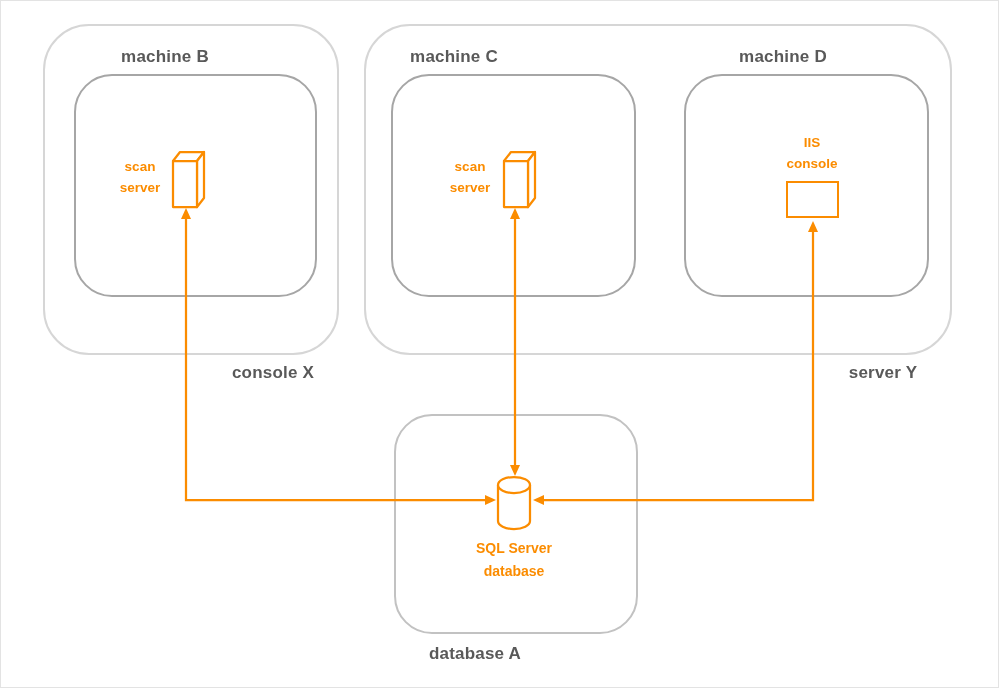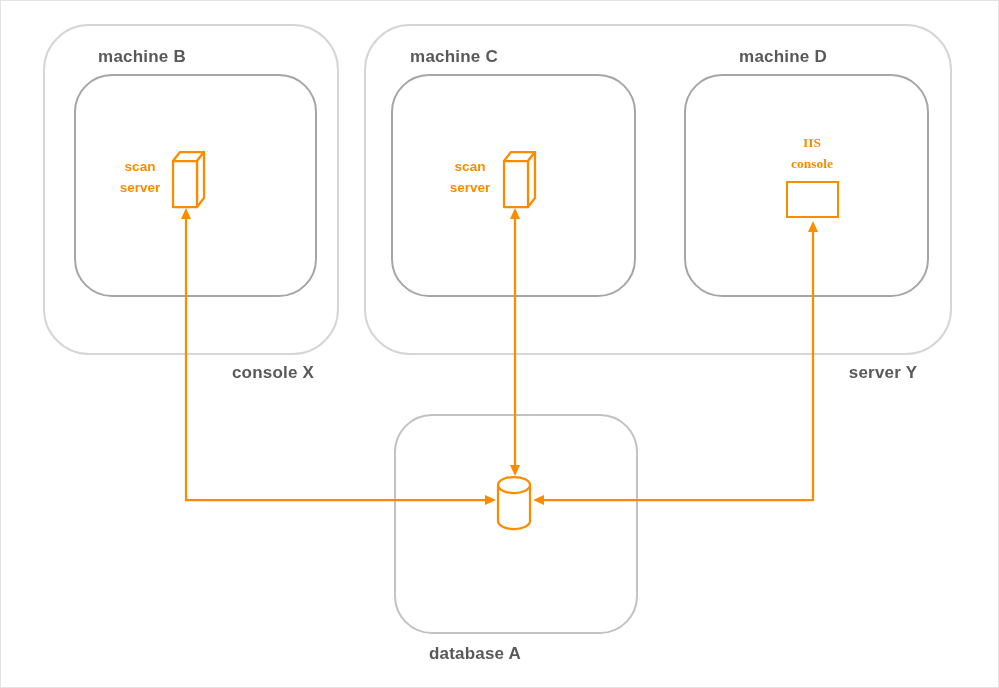--- a/index.html
+++ b/index.html
@@ -58,33 +58,35 @@
 <div class="canvas">
 
   <div class="box subnet" style="left:42px; top:23px; width:296px; height:331px;"></div>
   <div class="box subnet" style="left:363px; top:23px; width:588px; height:331px;"></div>
 
   <div class="box machine" style="left:73px; top:73px; width:243px; height:223px;"></div>
   <div class="box machine" style="left:390px; top:73px; width:245px; height:223px;"></div>
   <div class="box machine" style="left:683px; top:73px; width:245px; height:223px;"></div>
   <div class="box machine-a" style="left:393px; top:413px; width:244px; height:220px;"></div>
 
-  <div class="big-label" style="left:76px; top:46px;">machine B</div>
+  <div class="big-label" style="left:99px; top:46px;">machine B</div>
   <div class="big-label" style="left:388px; top:46px;">machine C</div>
   <div class="big-label" style="left:717px; top:46px;">machine D</div>
   <div class="big-label" style="left:207px; top:362px;">console X</div>
   <div class="big-label" style="left:817px; top:362px;">server Y</div>
   <div class="big-label" style="left:409px; top:643px;">database A</div>
 
   <div class="node-label" style="left:99px; top:155px;">scan
 server</div>
   <div class="node-label" style="left:429px; top:155px;">scan
 server</div>
-  <div class="node-label" style="left:771px; top:131px;font-family:Liberation Serif, serif;">IIS
+  <div class="node-label" style="left:771px; top:131px;">IIS
 console</div>
+  <div class="node-label sql-label" style="left:448px; top:536px;">SQL Server
+database</div>
 
   <svg class="icon-svg" style="left:169px; top:148px;" width="36" height="60" viewBox="0 0 36 60">
     <polygon class="shape" points="3,12 10,3 34,3 27,12"></polygon>
     <polygon class="shape" points="27,12 34,3 34,49 27,58"></polygon>
     <rect class="shape" x="3" y="12" width="24" height="46"></rect>
   </svg>
   <svg class="icon-svg" style="left:500px; top:148px;" width="36" height="60" viewBox="0 0 36 60">
     <polygon class="shape" points="3,12 10,3 34,3 27,12"></polygon>
     <polygon class="shape" points="27,12 34,3 34,49 27,58"></polygon>
     <rect class="shape" x="3" y="12" width="24" height="46"></rect>

